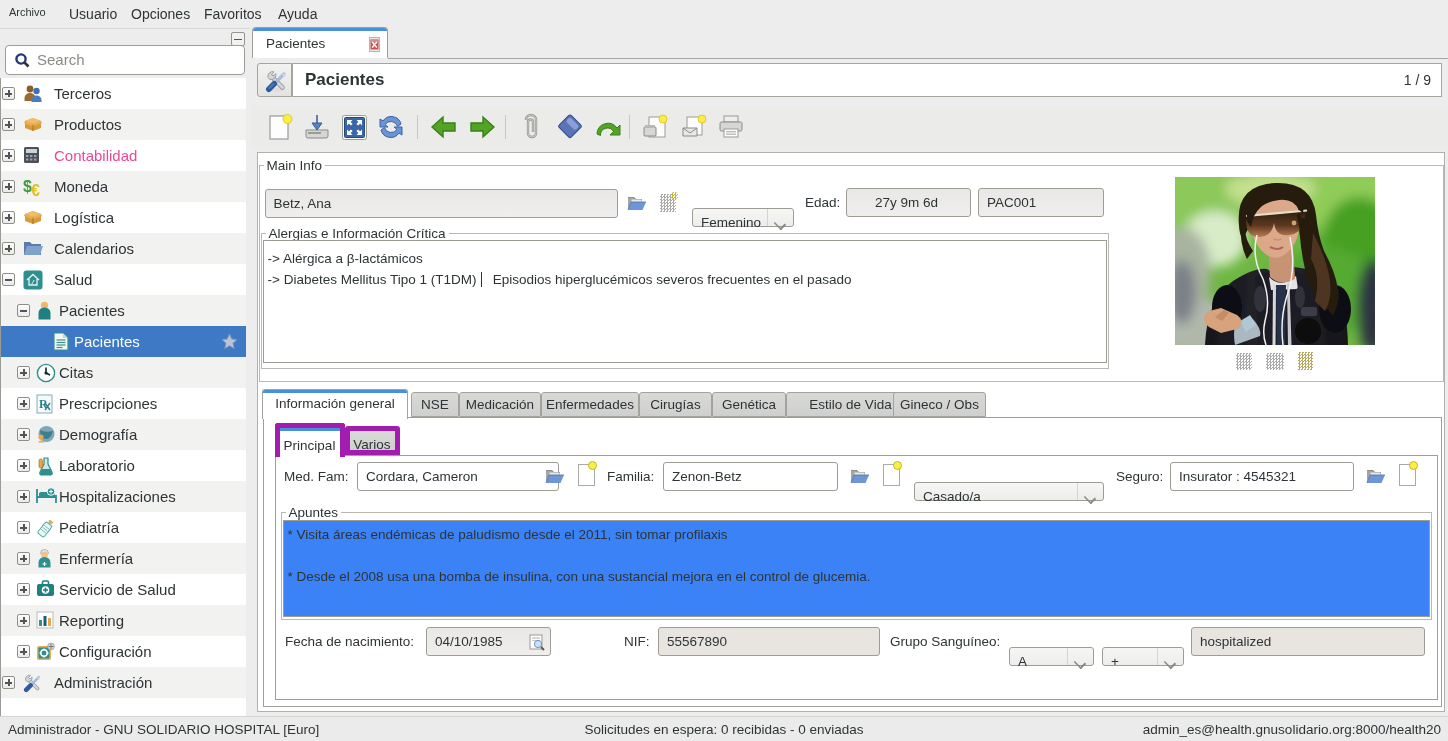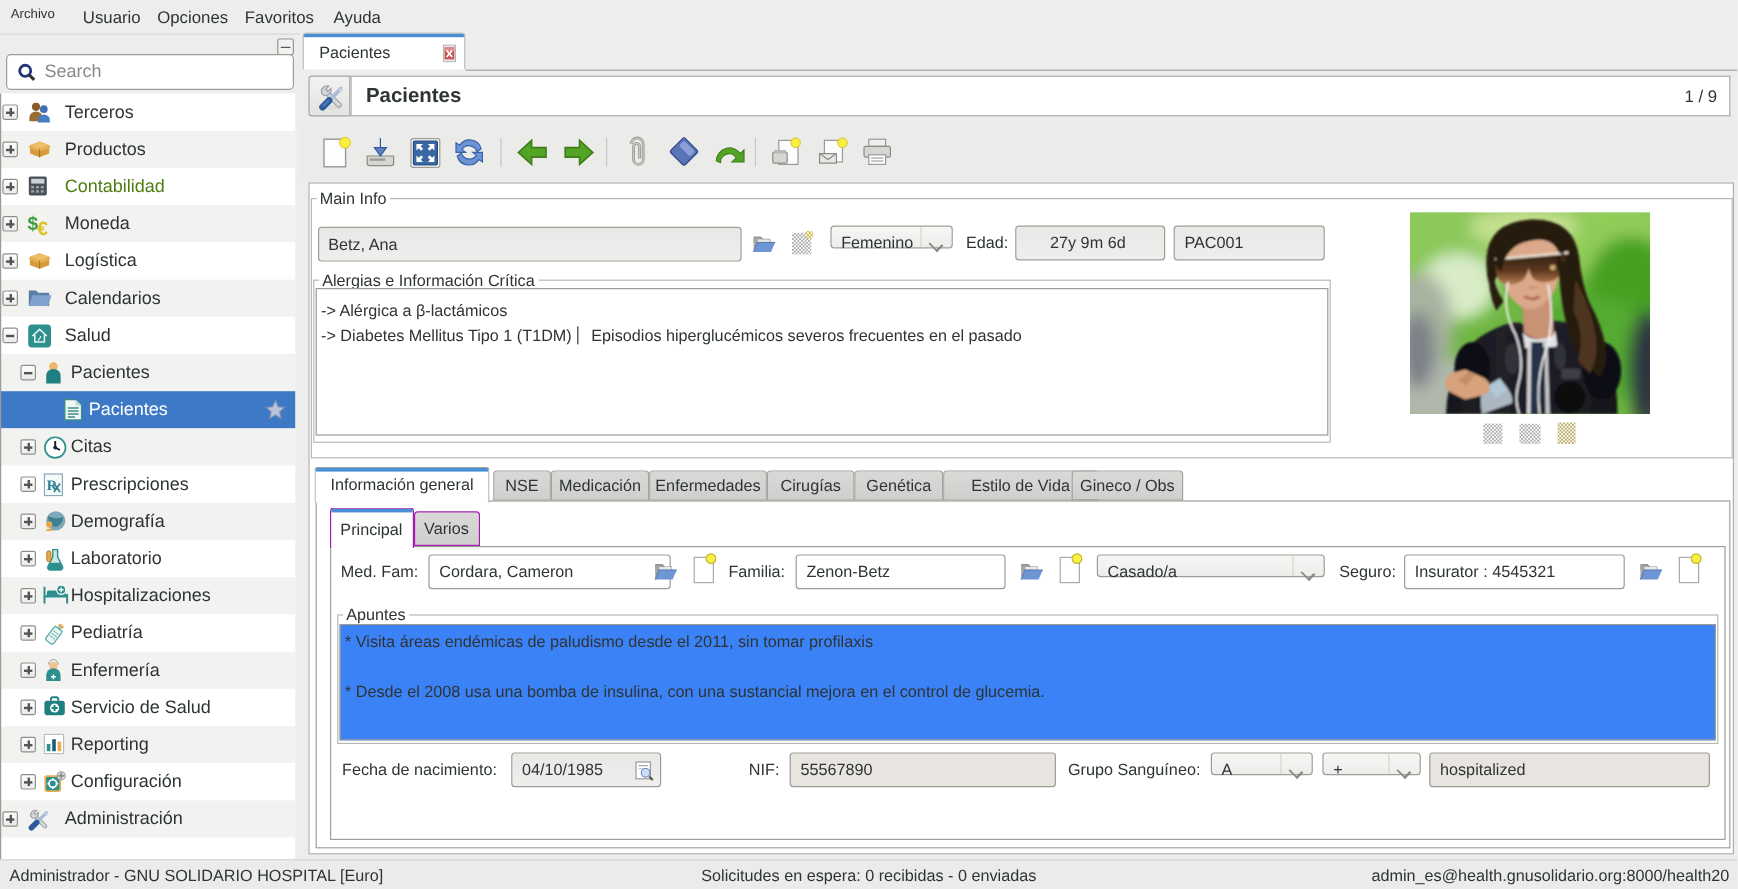--- a/index.html
+++ b/index.html
@@ -6,36 +6,36 @@
 html,body { width:1448px; height:741px; overflow:hidden; }
 body { font-family:"Liberation Sans", sans-serif; color:#2e3436; background:#ededed; position:relative; }
 .abs { position:absolute; }
 .lbl { font-size:13.5px; line-height:29px; white-space:nowrap; }
 .inp { position:absolute; height:29px; border:1px solid #9d9d95; border-radius:3px;
   background:linear-gradient(#ededec,#f4f4f3); font-size:13.5px; line-height:27px;
   padding-left:8px; white-space:nowrap; overflow:hidden; }
 .inp.ro { background:linear-gradient(#e9e8e6,#efeeec); }
 .inp.beige { background:#e8e5e0; }
 .combo { position:absolute; height:19px; border:1px solid #9d9d95; border-radius:3px;
-  background:linear-gradient(#f6f6f5,#ededec); font-size:13.5px; line-height:27px; padding-left:8px; }
+  background:linear-gradient(#f6f6f5,#ededec); font-size:13.5px; line-height:27px; padding-left:8px;margin-top:20px; }
 .combo .arrow { position:absolute; right:0; top:0; bottom:0; width:26px; border-left:1px solid #d4d4d0; }
 .combo .arrow:before { content:""; position:absolute; left:7px; top:10px; width:8px; height:8px;
   border-right:2px solid #8a8a85; border-bottom:2px solid #8a8a85; transform:rotate(45deg) scale(1,0.75); }
 .frame { position:absolute; border:1px solid #b4b4b0; }
 .frame > .flab { position:absolute; top:-9px; left:4px; background:#fff; padding:0 3px; font-size:13.5px; line-height:17px; }
 .row { position:absolute; left:0; width:246px; height:31px; }
 .row .txt { position:absolute; font-size:15px; line-height:31px; white-space:nowrap; }
 .exp { position:absolute; top:9px; width:13px; height:13px; border:1px solid #8f8f8a; border-radius:2px;
   background:linear-gradient(#fdfdfd,#ebebeb); }
 .exp:before { content:""; position:absolute; left:2px; right:2px; top:5px; height:1.6px; background:#555; }
 .exp.plus:after { content:""; position:absolute; top:2px; bottom:2px; left:5.4px; width:1.6px; background:#555; }
 .ticon { position:absolute; top:6px; }
 .tab { position:absolute; background:linear-gradient(#d9d9d7,#cfcfcd);
   border:1px solid #a3a39e; border-radius:3px 3px 0 0; font-size:13.5px; line-height:26px; text-align:center; }
-.stab { position:absolute; background:linear-gradient(#d9d9d7,#cfcfcd); border:1px solid #a21caf;
+.stab { position:absolute; background:linear-gradient(#d9d9d7,#cfcfcd); border:5px solid #a21caf;
   border-radius:3px 3px 0 0; font-size:13.5px; text-align:center; }
 .tbsep { position:absolute; top:114px; width:1px; height:24px; background:#c6c6c2; }
 .chk { background-image:repeating-conic-gradient(#aaa 0% 25%, #fff 0% 50%); background-size:3px 3px; }
 </style>
 </head>
 <body>
 
 <div class="abs" style="left:0;top:0;width:1448px;height:28px;background:#ededed;">
   <span class="abs" style="left:9px;top:6px;font-size:11px;">Archivo</span>
   <span class="abs" style="left:69px;top:6px;font-size:14px;">Usuario</span>
@@ -87,21 +87,21 @@
             <rect x="3" y="3" width="11" height="4" fill="#c8d4da"></rect>
             <g fill="#9aa4aa">
               <rect x="3" y="9" width="2.4" height="2"></rect>
               <rect x="7" y="9" width="2.4" height="2"></rect>
               <rect x="11" y="9" width="2.4" height="2"></rect>
               <rect x="3" y="12.5" width="2.4" height="2"></rect>
               <rect x="7" y="12.5" width="2.4" height="2"></rect>
               <rect x="11" y="12.5" width="2.4" height="2"></rect>
             </g>
           </svg></span>
-        <span class="txt" style="left:54px;color:#4d7c0f;">Contabilidad</span>
+        <span class="txt" style="left:54px;color:#ec4899;">Contabilidad</span>
       </div>
       <div class="row" style="top:93px;background:#f2f2f1;">
         <div class="exp plus" style="left:2px;"></div>
         <span class="ticon" style="left:23px;"><svg width="21" height="20" viewBox="0 0 21 20">
             <text x="0" y="15" font-size="16" font-weight="bold" fill="#3e9b3e" font-family="Liberation Sans">$</text>
             <text x="8" y="19" font-size="16" font-weight="bold" fill="#e0c023" font-family="Liberation Sans">€</text>
           </svg></span>
         <span class="txt" style="left:54px;color:#2e3436;">Moneda</span>
       </div>
       <div class="row" style="top:124px;background:#fff;">

